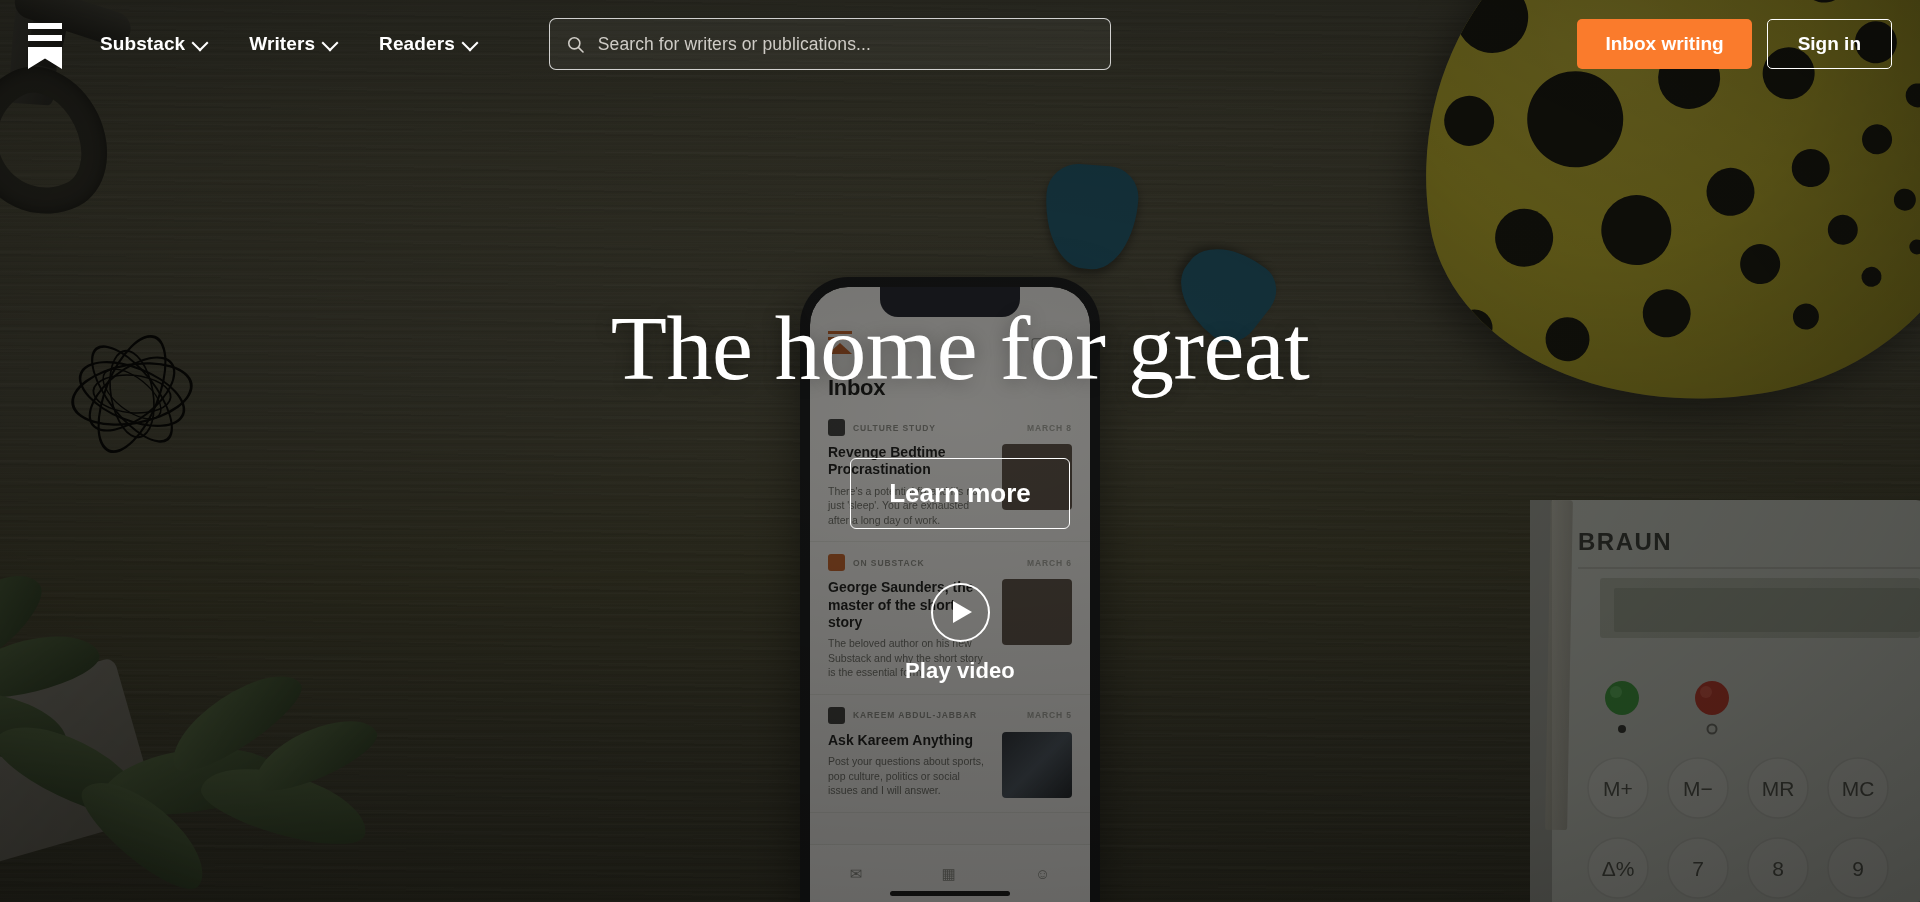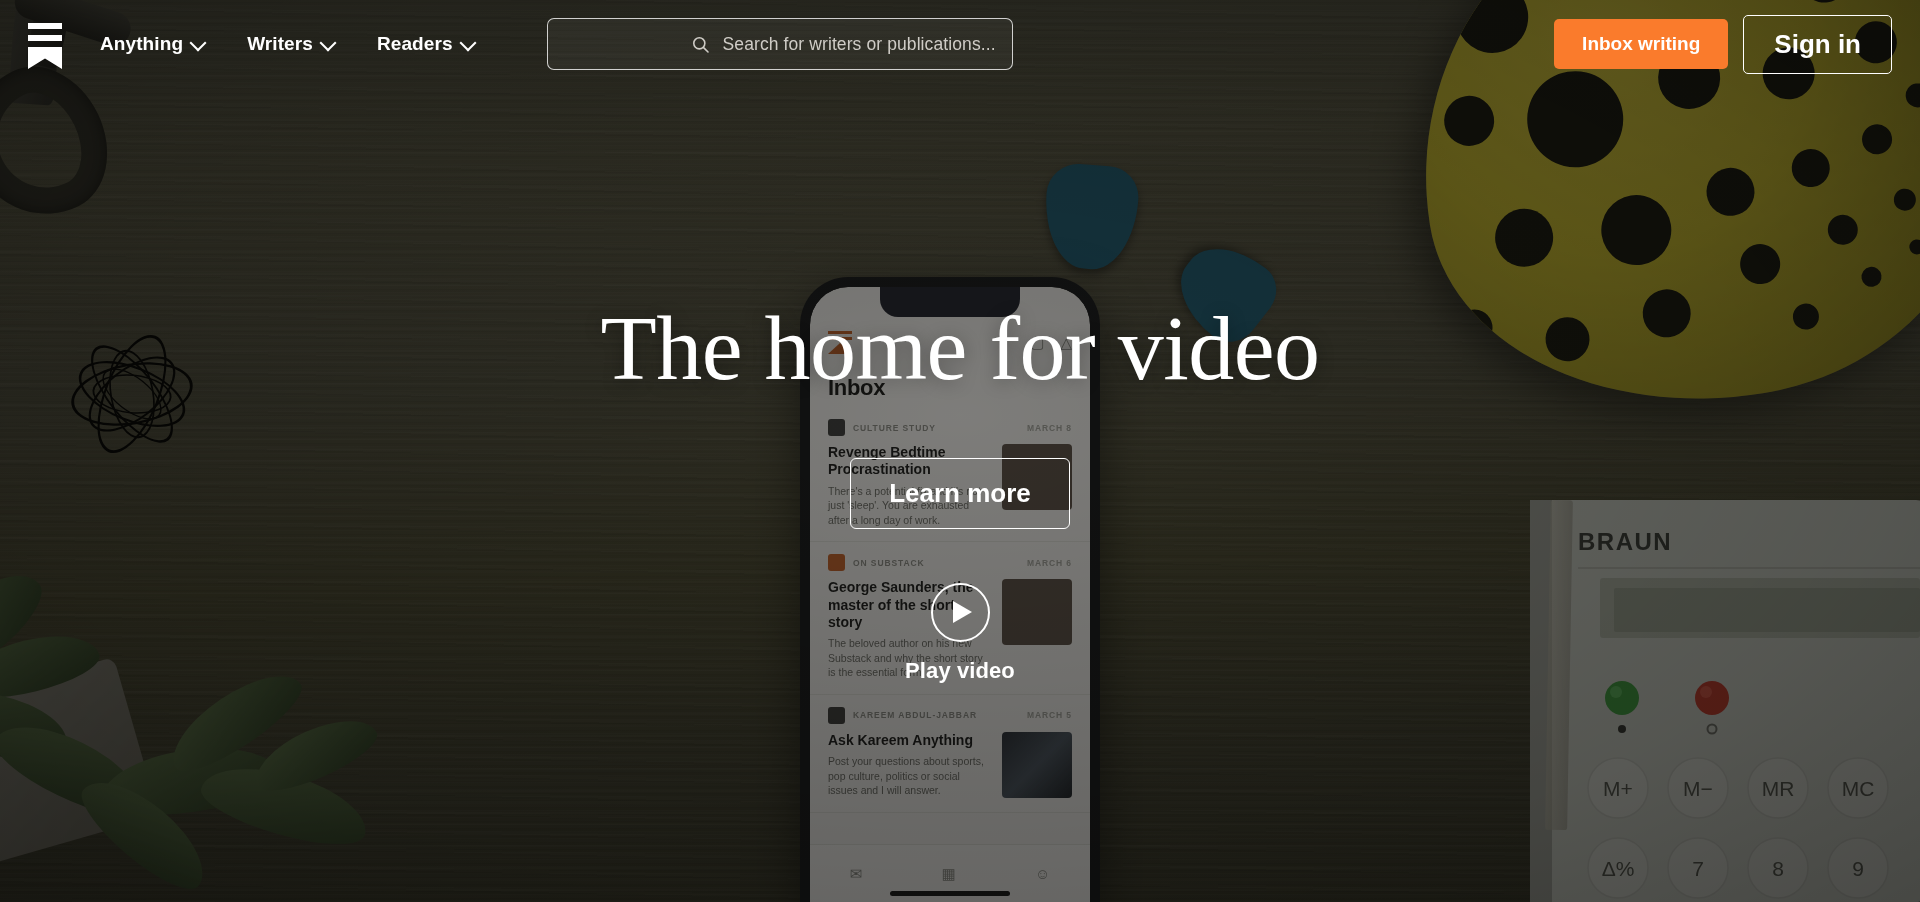--- a/index.html
+++ b/index.html
@@ -198,36 +198,36 @@
     margin-right:42px; cursor:pointer; white-space:nowrap;
   }
   .chev { width:13px; height:13px; position:relative; display:inline-block; top:-2px; }
   .chev::before {
     content:""; position:absolute; left:0; top:1px; width:10px; height:10px;
     border-right:2.4px solid #fff; border-bottom:2.4px solid #fff;
     transform:rotate(45deg);
   }
 
   .searchbox {
-    width:466px; height:52px; margin-left:30px;
+    width:562px; height:52px; margin-left:30px;
     border:1px solid rgba(255,255,255,.78); border-radius:7px;
     background:rgba(255,255,255,.045);
-    display:flex; align-items:center; padding:0 16px; gap:13px;justify-content:flex-end;
+    display:flex; align-items:center; padding:0 16px; gap:13px;
   }
   .search-icon { width:19px; height:19px; flex:none; }
   .search-ph { color:#cfccc6; font-size:17.5px; letter-spacing:.1px; }
 
   .header-right { margin-left:auto; display:flex; align-items:center; gap:15px; }
   .btn-primary {
     background:#fa7b2c; color:#fff; font-size:19px; font-weight:bold;
     padding:14px 28px; border-radius:5px; border:none; cursor:pointer;
     font-family:inherit; white-space:nowrap;
   }
   .btn-outline {
-    background:transparent; color:#fff; font-size:26px; font-weight:bold;
+    background:transparent; color:#fff; font-size:19px; font-weight:bold;
     padding:13px 30px; border-radius:5px; border:1.6px solid #fff; cursor:pointer;
     font-family:inherit; white-space:nowrap;
   }
 
   
   #hero {
     position:absolute; top:0; left:0; right:0; bottom:0; z-index:15;
     display:flex; flex-direction:column; align-items:center;
     padding-top:302px; pointer-events:none;
   }
@@ -455,21 +455,21 @@
 
 <div id="header">
 
   <div class="logo-mark">
     <span></span>
       <span></span>
       <div class="bm"></div>
   </div>
 
   <div class="navitem">
-    <span>Anything</span>
+    <span>Substack</span>
     <span class="chev"></span>
   </div>
   <div class="navitem">
     <span>Writers</span>
     <span class="chev"></span>
   </div>
   <div class="navitem">
     <span>Readers</span>
     <span class="chev"></span>
   </div>
@@ -483,21 +483,21 @@
   </div>
 
   <div class="header-right">
     <button class="btn-primary">Inbox writing</button>
     <button class="btn-outline">Sign in</button>
   </div>
 </div>
 
 <div id="hero">
   <div class="headline">
-    <div>The home for video</div>
+    <div>The home for great</div>
   </div>
 
   <div class="cta-row">
     <button class="btn-learn">Learn more</button>
   </div>
 
   <div class="play-wrap">
     <div class="play-circle">
       <div class="play-tri"></div>
     </div>

